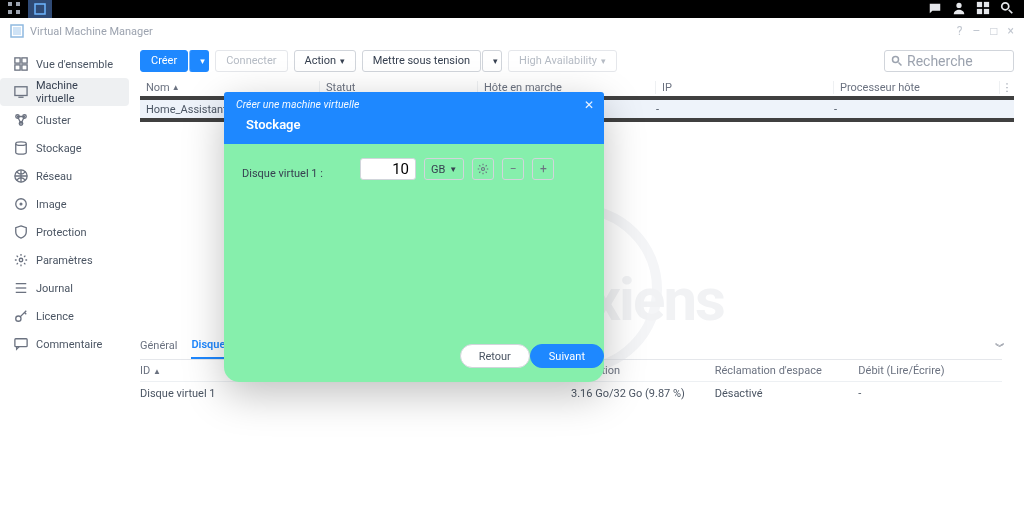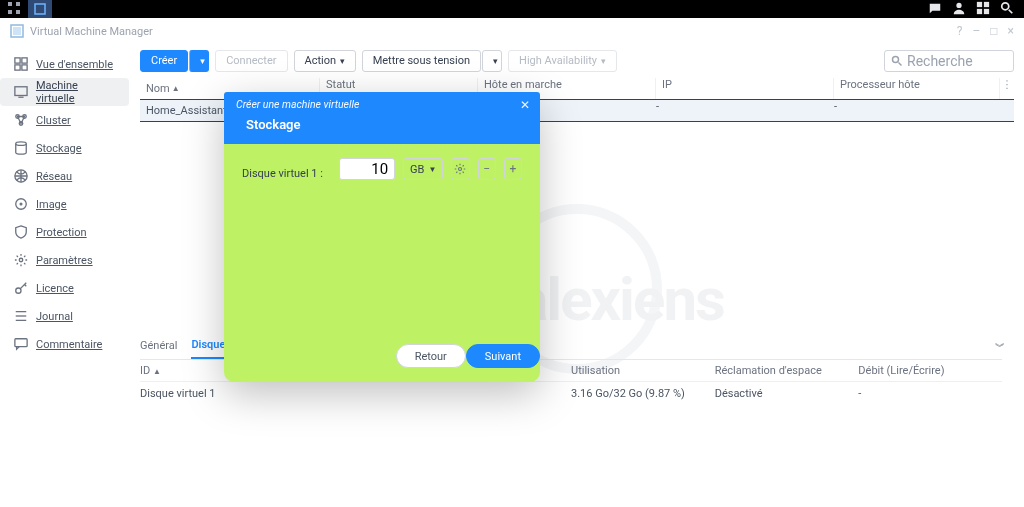--- a/index.html
+++ b/index.html
@@ -15,39 +15,39 @@
   .topbar .right-icons svg { width:14px; height:14px; fill:#e5e7eb; }
 
   
   .apptitle { position:absolute; top:18px; left:0; right:0; height:26px; display:flex; align-items:center; padding:0 10px; color:#9ca3af; font-size:11px; }
   .apptitle .logo { width:14px; height:14px; margin-right:6px; }
   .apptitle .winctl { margin-left:auto; display:flex; gap:10px; color:#c0c6cf; font-size:12px; }
 
   
   .main { position:absolute; top:44px; left:0; right:0; bottom:0; display:flex; }
   .sidebar { width:130px; border-right:1px solid transparent; background:#fff; padding-top:6px; }
-  .sidebar .item { display:flex; align-items:center; gap:8px; height:28px; padding:0 10px 0 14px; color:#4b5563; font-size:11px; cursor:default; border-radius:4px;text-decoration:underline; }
+  .sidebar .item { display:flex; align-items:center; gap:8px; height:28px; padding:0 10px 0 14px; color:#4b5563; font-size:11px; cursor:default; border-radius:4px; }
   .sidebar .item svg { width:14px; height:14px; fill:none; stroke:#6b7280; stroke-width:1.5; }
   .sidebar .item.active { background:#eef0f2; }
   .sidebar .item.active, .sidebar .item.active svg { color:#374151; }
 
   .content { flex:1; position:relative; padding:6px 10px 0 10px; }
 
   
   .toolbar { display:flex; align-items:center; gap:6px; }
   .btn { height:22px; line-height:20px; padding:0 10px; font-size:11px; border:1px solid #d1d5db; background:#fff; border-radius:3px; color:#374151; }
   .btn.primary { background:#1e88ff; border-color:#1e88ff; color:#fff;text-align:center; }
   .btn.disabled { color:#b5bbc4; border-color:#e5e7eb; }
   .btn.small { padding:0 6px; width:20px; }
   .caret::after { content:"▾"; font-size:9px; margin-left:4px; color:inherit; }
   .search { margin-left:auto; display:flex; align-items:center; border:1px solid #d1d5db; border-radius:3px; height:22px; padding:0 6px; color:#9ca3af; gap:4px; font-size:14px; min-width:130px; }
   .search svg { width:12px; height:12px; fill:#9ca3af; }
 
   
-  .thead, .drow { display:flex; height:22px; font-size:11px; color:#6b7280; border-bottom:1px solid #404040; }
+  .thead, .drow { display:flex; align-items:center; height:22px; font-size:11px; color:#6b7280; border-bottom:4px solid #404040; }
   .thead { margin-top:6px; background:#fff; }
   .thead .col { padding:0 6px; border-right:1px solid #eef0f2; }
   .drow { background:#eef3fa; color:#4b5563; }
   .col { overflow:hidden; text-overflow:ellipsis; white-space:nowrap; }
   .c-nom { width:180px; display:flex; align-items:center; } .c-nom span.sort { font-size:8px; margin-left:2px; }
   .c-stat { width:158px; }
   .c-hote { width:178px; }
   .c-ip { width:178px; }
   .c-proc { flex:1; }
 
@@ -59,21 +59,21 @@
   .detail .tabs .double-chevron { margin-left:auto; font-size:10px; color:#6b7280; letter-spacing:-3px; }
   .detail .dthead, .detail .ddrow { display:grid; grid-template-columns:1fr 1fr 1fr 1fr 1fr 1fr; height:22px; align-items:center; font-size:11px; color:#6b7280; }
   .detail .dthead { border-bottom:1px solid #edf0f3; }
   .detail .ddrow { color:#4b5563; }
 
   
   .watermark { position:absolute; left:50%; top:55%; transform:translate(-50%,-50%); color:#f1f2f4; font-size:60px; font-weight:700; pointer-events:none; letter-spacing:-2px; white-space:nowrap; }
   .watermark-circle { position:absolute; left:50%; top:160px; transform:translateX(-50%); width:170px; height:170px; border:10px solid #f4f5f7; border-radius:50%; pointer-events:none; z-index:0;}
 
   
-  .modal { position:absolute; left:224px; top:92px; width:316px; height:290px; background:#bef264; border-radius:10px; box-shadow:0 12px 40px rgba(0,0,0,0.25); z-index:100; display:flex; flex-direction:column; }
+  .modal { position:absolute; left:224px; top:92px; width:380px; height:290px; background:#86efac; border-radius:15px; box-shadow:0 12px 40px rgba(0,0,0,0.25); z-index:100; display:flex; flex-direction:column; }
   .modal .mhead { background:linear-gradient(#1e88ff,#1e88ff); color:#fff; border-radius:3px 3px 0 0; position:relative; }
   .modal .mtitle1 { font-size:10.5px; font-style:italic; padding:6px 12px 2px 12px; opacity:.95; }
   .modal .mtitle2 { font-size:13px; font-weight:600; padding:4px 12px 12px 22px; }
   .modal .close { position:absolute; right:10px; top:6px; color:#eaf3ff; font-size:12px; cursor:pointer; }
   .modal .mbody { flex:1; padding:14px 18px; font-size:11px; color:#374151; }
   .modal .row { display:flex; align-items:flex-end; gap:8px; }
   .modal .numinput { width:56px; height:22px; border:1px solid #d1d5db; border-radius:3px; text-align:right; padding:0 6px; font-size:15px; }
   .modal .unit { height:22px; border:1px solid #d1d5db; border-radius:3px; padding:0 6px; display:flex; align-items:center; gap:4px; font-size:11px; }
   .modal .ibtn { width:22px; height:22px; border:1px solid #d1d5db; border-radius:3px; display:flex; align-items:center; justify-content:center; font-size:12px; color:#6b7280; }
   .modal .mfooter { display:flex; gap:0; justify-content:flex-end; padding:10px 0 14px 14px; }
@@ -191,32 +191,32 @@
     </div>
     <div class="item">
       <svg viewBox="0 0 16 16">
           <circle cx="8" cy="8" r="2"></circle>
           <path d="M8 1v2M8 13v2M1 8h2M13 8h2M3 3l1.5 1.5M11.5 11.5L13 13M3 13l1.5-1.5M11.5 4.5L13 3"></path>
         </svg>
       <span>Paramètres</span>
     </div>
     <div class="item">
       <svg viewBox="0 0 16 16">
-          <circle cx="5" cy="11" r="3"></circle>
-          <path d="M7 9l7-7 M12 4l2 2"></path>
-        </svg>
-      <span>Licence</span>
-    </div>
-    <div class="item">
-      <svg viewBox="0 0 16 16">
           <line x1="2" y1="3" x2="14" y2="3"></line>
           <line x1="2" y1="8" x2="14" y2="8"></line>
           <line x1="2" y1="13" x2="14" y2="13"></line>
         </svg>
       <span>Journal</span>
+    </div>
+    <div class="item">
+      <svg viewBox="0 0 16 16">
+          <circle cx="5" cy="11" r="3"></circle>
+          <path d="M7 9l7-7 M12 4l2 2"></path>
+        </svg>
+      <span>Licence</span>
     </div>
     <div class="item">
       <svg viewBox="0 0 16 16">
           <rect x="1" y="2" width="14" height="9" rx="1"></rect>
           <path d="M6 11l-3 3v-3"></path>
         </svg>
       <span>Commentaire</span>
     </div>
   </div>
 

